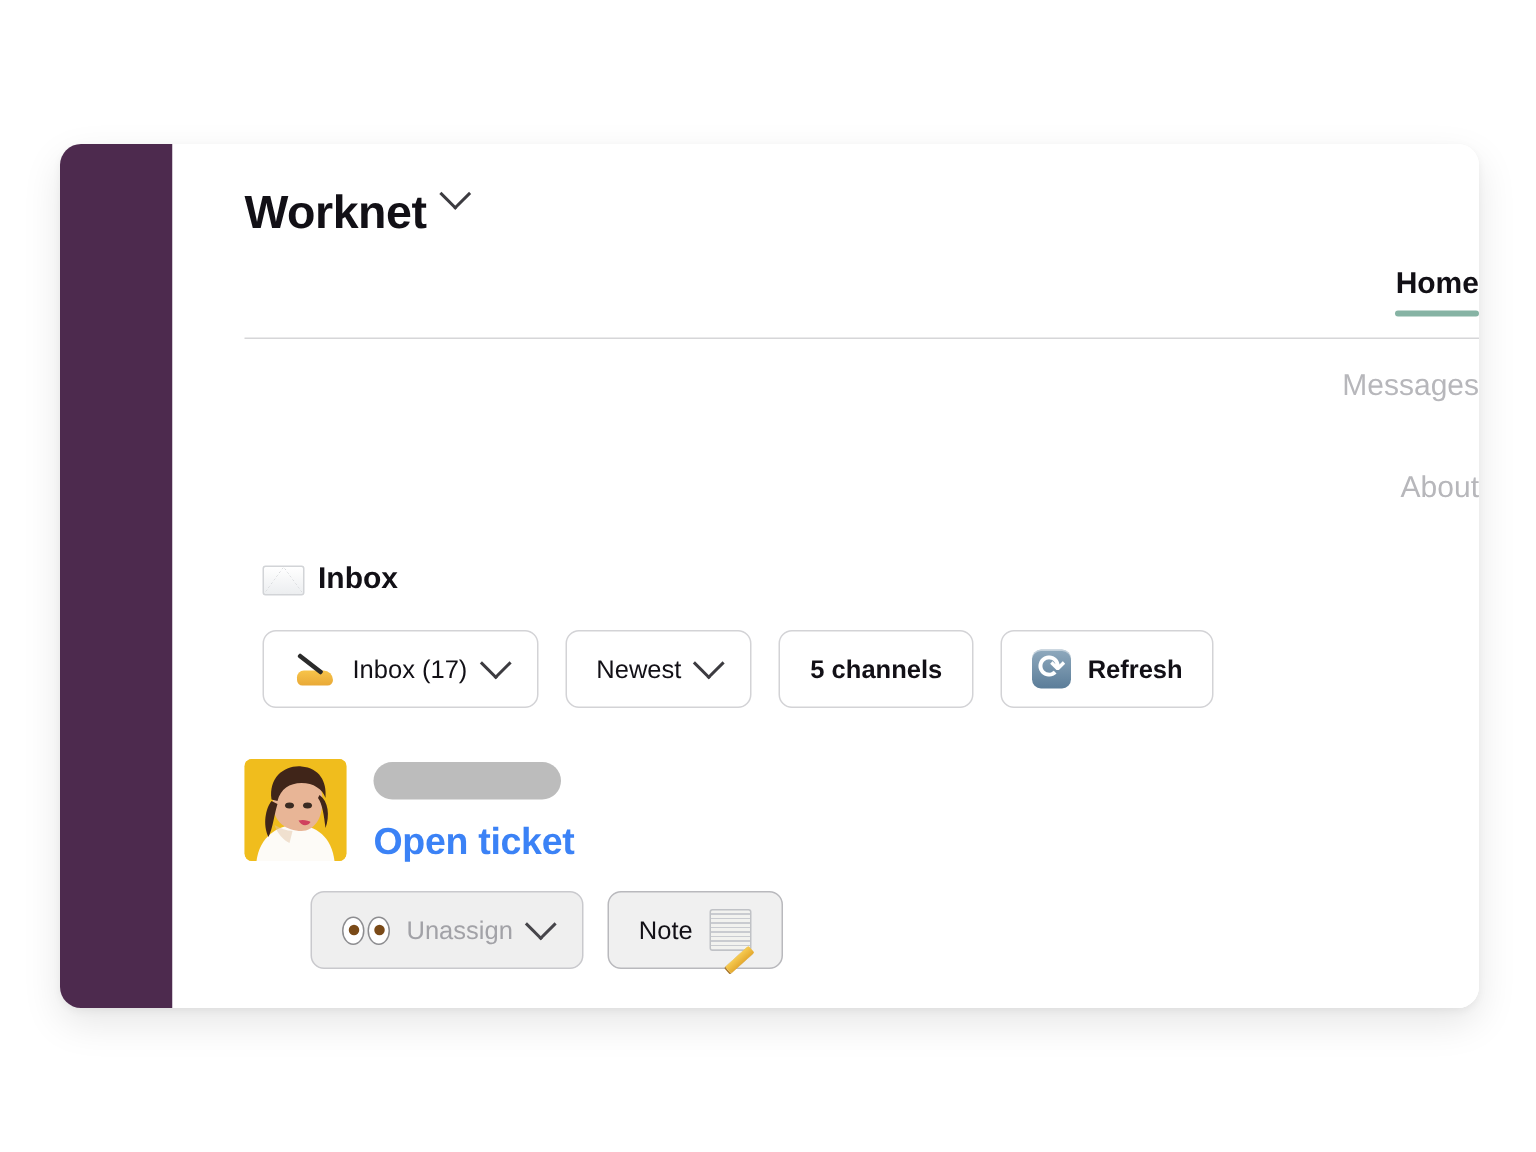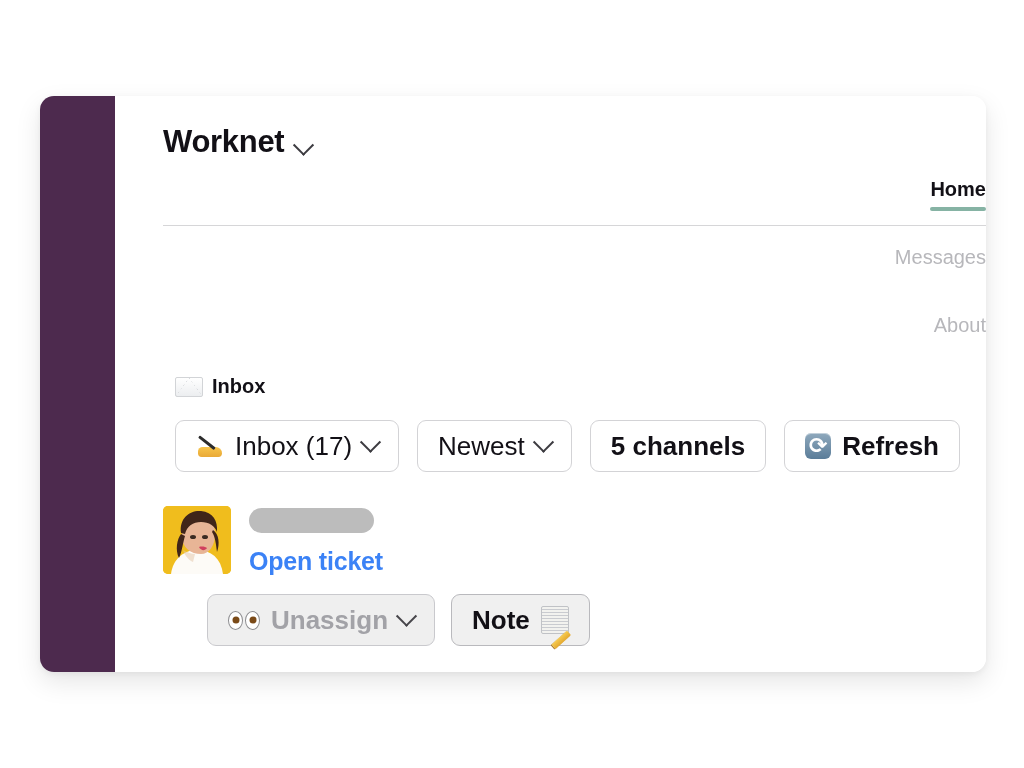--- a/index.html
+++ b/index.html
@@ -47,21 +47,21 @@
     padding: 0;
   }
 
   
   .app-header {
     padding: 30px 0 0 48px;
   }
 
   .workspace-title-row {
     display: flex;
-    align-items: flex-end;
+    align-items: flex-start;
     gap: 12px;
   }
 
   .workspace-title {
     font-size: 31px;
     font-weight: bold;
     color: #121016;
     letter-spacing: -0.3px;
     line-height: 1;
   }
@@ -171,21 +171,21 @@
   .btn {
     display: inline-flex;
     align-items: center;
     gap: 11px;
     height: 52px;
     padding: 0 20px;
     border-radius: 9px;
     border: 1.6px solid #d3d3d6;
     background: #ffffff;
     color: #121016;
-    font-size: 26px;
+    font-size: 17px;
     line-height: 1;
     cursor: pointer;
     box-sizing: border-box;
     white-space: nowrap;
   }
 
   .btn.bold { font-weight: bold; }
 
   .btn.grey {
     background: #f0f0f0;
@@ -243,21 +243,20 @@
   .action-rows {
     padding-left: 92px;
     margin-top: 18px;
   }
 
   .action-row {
     display: flex;
     align-items: center;
     gap: 16px;
     margin-bottom: 16px;
-    font-weight: bold;
   }
 
   
   .icon-refresh {
     width: 26px;
     height: 26px;
     border-radius: 6px;
     background: linear-gradient(#8fa9bd, #5b7d99);
     position: relative;
     flex: 0 0 auto;

